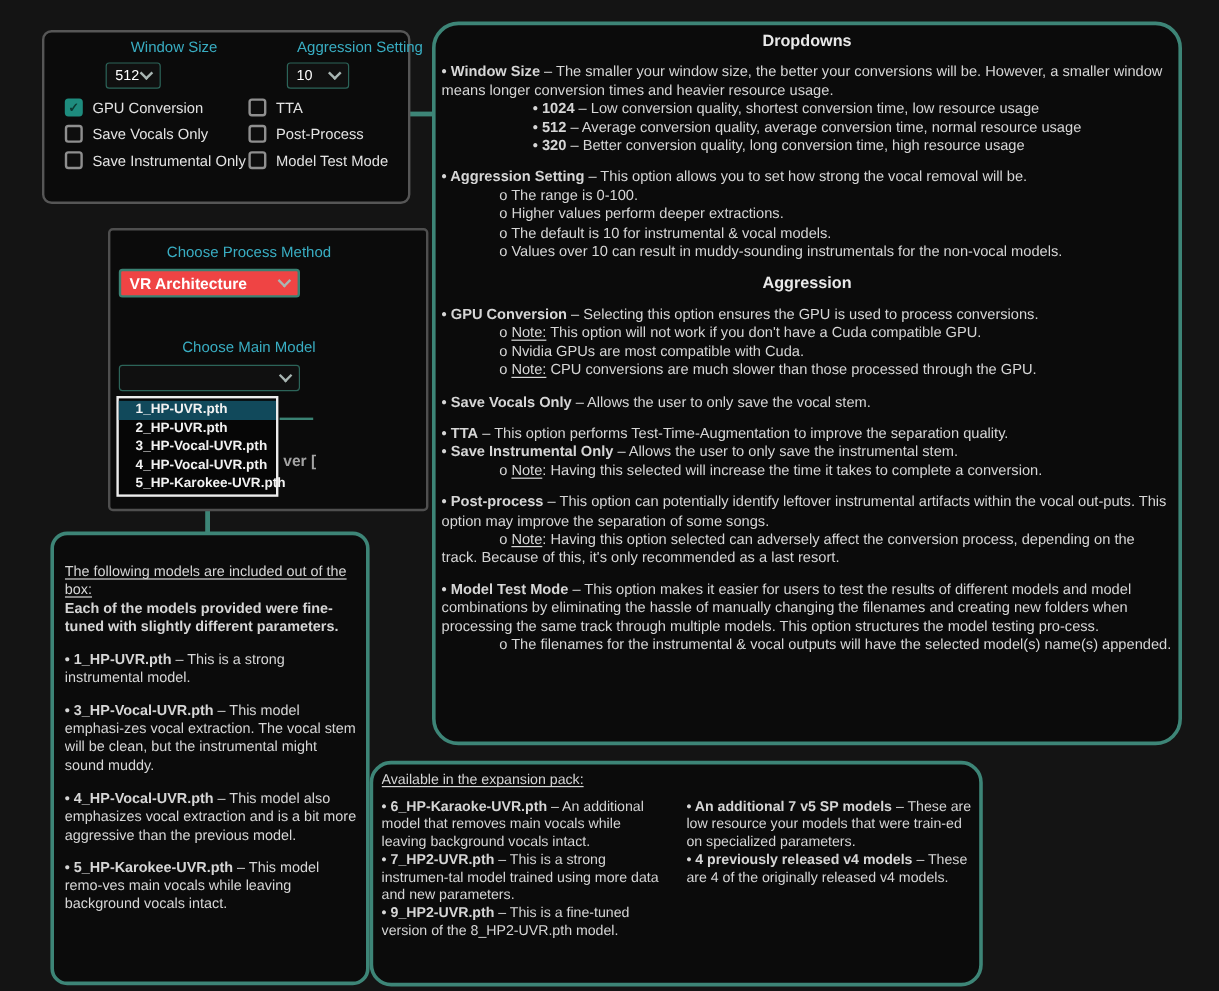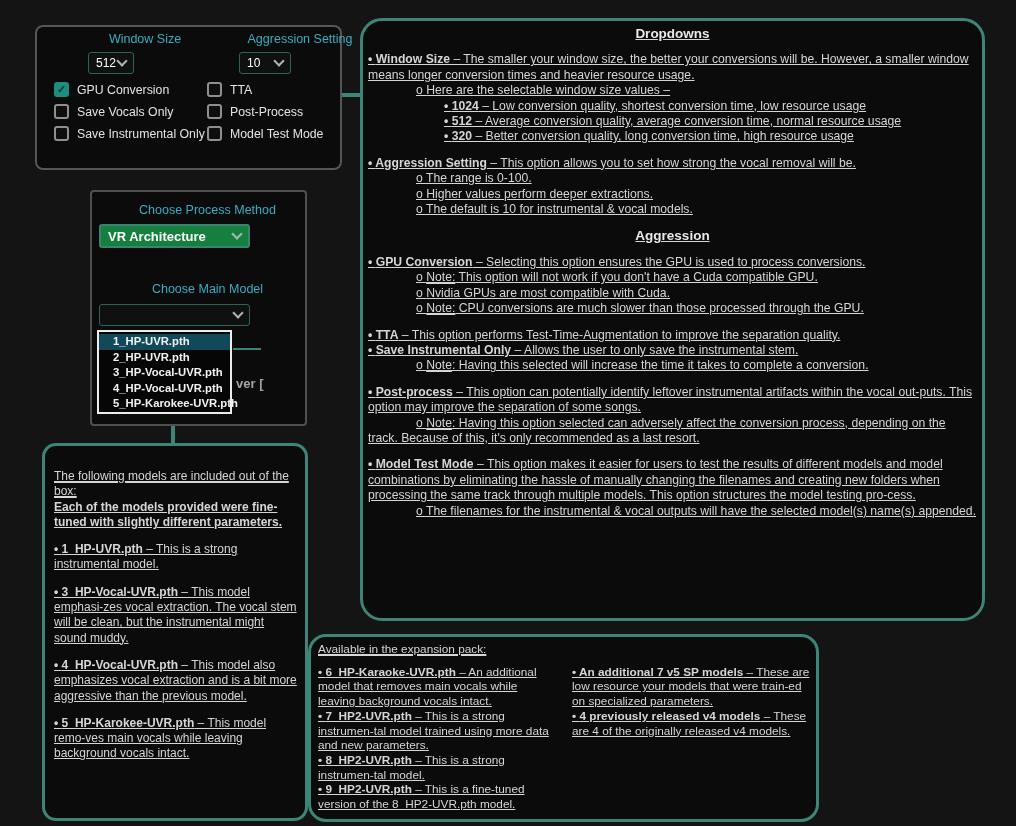--- a/index.html
+++ b/index.html
@@ -20,21 +20,21 @@
   .cb.on{background:#1e8c7e;border-color:#1e8c7e;color:#0b3a32;}
   .cbl{font-size:12.3px;color:#e3e3e3;white-space:nowrap;}
   
   #model-list{position:absolute;left:97px;top:330px;width:135px;height:84px;box-sizing:border-box;
               border:2px solid #ececec;background:#060606;padding:2px 0;}
   .mli{height:15.6px;line-height:15.6px;font-size:11.3px;font-weight:600;color:#f2f2f2;
        padding-left:14px;white-space:nowrap;cursor:pointer;}
   .mli.sel{background:#11495b;}
   
   .blk{position:relative;}
-  .doc{position:absolute;box-sizing:border-box;overflow:hidden;text-decoration:underline;}
+  .doc{position:absolute;box-sizing:border-box;overflow:hidden;}
   .b{font-weight:bold;}
   .u{text-decoration:underline;text-underline-offset:2px;}
   .bh{text-align:center;font-weight:bold;color:#e9e9e9;}
   .gap{margin-top:11px;}
   #doc-right{left:368px;top:26px;width:609px;height:588px;font-size:12.2px;line-height:15.4px;}
   #doc-right .bh{font-size:13.5px;}
   #doc-bl{left:54px;top:457px;width:244px;height:352px;font-size:12px;line-height:15.3px;}
   #doc-bl .gap{margin-top:12px;}
   #doc-br{left:318px;top:642px;width:492px;height:172px;font-size:11.8px;line-height:14.7px;}
   #doc-br .cols{display:flex;gap:16px;margin-top:8px;}
@@ -83,23 +83,23 @@
           <span class="cb">✓</span>
           <span class="cbl">Post-Process</span>
         </label>
         <label class="cbrow" style="left: 170px; top: 98px;">
           <span class="cb">✓</span>
           <span class="cbl">Model Test Mode</span>
         </label>
       </div>
   </div>
 
-  <div class="panel" style="left:90px;top:190px;width:217px;height:236px;border:2px solid #4f4f4f;border-radius:4px;">
+  <div class="panel" style="left:90px;top:190px;width:267px;height:236px;border:2px solid #4f4f4f;border-radius:4px;">
     <div class="heading-label" style="left:0;top:11px;width:231px;">Choose Process Method</div>
-    <div class="dd" style="left:7px;top:32px;width:151px;height:24px;font-size:13px;background:#15803d;border:2px solid #3a8273;font-weight:600;">
+    <div class="dd" style="left:7px;top:32px;width:151px;height:24px;font-size:13px;background:#ef4444;border:2px solid #3a8273;font-weight:600;">
       <span>VR Architecture</span>
       <span class="chev"></span>
     </div>
     <div class="heading-label" style="left:0;top:90px;width:231px;">Choose Main Model</div>
     <div class="dd" style="left:7px;top:112px;width:151px;height:22px;font-size:12px;">
       <span></span>
       <span class="chev"></span>
     </div>
     <div style="position:absolute;left:141px;top:156px;width:28px;height:2px;background:#3a8273;"></div>
     <div class="frag" style="left:144px;top:184px;">ver [</div>
@@ -110,33 +110,34 @@
       <div class="mli">2_HP-UVR.pth</div>
       <div class="mli">3_HP-Vocal-UVR.pth</div>
       <div class="mli">4_HP-Vocal-UVR.pth</div>
       <div class="mli">5_HP-Karokee-UVR.pth</div>
     </div>
 
   <div class="panel teal-panel" style="left:360px;top:18px;width:625px;height:603px;border-radius:22px;"></div>
   <div id="doc-right" class="doc">
       <div class="blk bh"><span class="b ">Dropdowns</span></div>
       <div class="blk gap"><span class="b ">• </span><span class="b ">Window Size</span><span class=""> – The smaller your window size, the better your conversions will be. However, a smaller window means longer conversion times and heavier resource usage.</span></div>
-      <div class="blk" style="text-indent: 48px;"><span class="">o </span><span class="">Here are the selectable window size values –</span></div>
       <div class="blk" style="text-indent: 76px;"><span class="b ">• </span><span class="b ">1024</span><span class=""> – Low conversion quality, shortest conversion time, low resource usage</span></div>
       <div class="blk" style="text-indent: 76px;"><span class="b ">• </span><span class="b ">512</span><span class=""> – Average conversion quality, average conversion time, normal resource usage</span></div>
       <div class="blk" style="text-indent: 76px;"><span class="b ">• </span><span class="b ">320</span><span class=""> – Better conversion quality, long conversion time, high resource usage</span></div>
       <div class="blk gap"><span class="b ">• </span><span class="b ">Aggression Setting</span><span class=""> – This option allows you to set how strong the vocal removal will be.</span></div>
       <div class="blk" style="text-indent: 48px;"><span class="">o </span><span class="">The range is 0-100.</span></div>
       <div class="blk" style="text-indent: 48px;"><span class="">o </span><span class="">Higher values perform deeper extractions.</span></div>
       <div class="blk" style="text-indent: 48px;"><span class="">o </span><span class="">The default is 10 for instrumental &amp; vocal models.</span></div>
+      <div class="blk" style="text-indent: 48px;"><span class="">o </span><span class="">Values over 10 can result in muddy-sounding instrumentals for the non-vocal models.</span></div>
       <div class="blk bh gap"><span class="b ">Aggression</span></div>
       <div class="blk gap"><span class="b ">• </span><span class="b ">GPU Conversion</span><span class=""> – Selecting this option ensures the GPU is used to process conversions.</span></div>
       <div class="blk" style="text-indent: 48px;"><span class="">o </span><span class="u">Note:</span><span class=""> This option will not work if you don't have a Cuda compatible GPU.</span></div>
       <div class="blk" style="text-indent: 48px;"><span class="">o </span><span class="">Nvidia GPUs are most compatible with Cuda.</span></div>
       <div class="blk" style="text-indent: 48px;"><span class="">o </span><span class="u">Note:</span><span class=""> CPU conversions are much slower than those processed through the GPU.</span></div>
+      <div class="blk gap"><span class="b ">• </span><span class="b ">Save Vocals Only</span><span class=""> – Allows the user to only save the vocal stem.</span></div>
       <div class="blk gap"><span class="b ">• </span><span class="b ">TTA</span><span class=""> – This option performs Test-Time-Augmentation to improve the separation quality.</span></div>
       <div class="blk"><span class="b ">• </span><span class="b ">Save Instrumental Only</span><span class=""> – Allows the user to only save the instrumental stem.</span></div>
       <div class="blk" style="text-indent: 48px;"><span class="">o </span><span class="u">Note</span><span class="">: Having this selected will increase the time it takes to complete a conversion.</span></div>
       <div class="blk gap"><span class="b ">• </span><span class="b ">Post-process</span><span class=""> – This option can potentially identify leftover instrumental artifacts within the vocal out-puts. This option may improve the separation of some songs.</span></div>
       <div class="blk" style="text-indent: 48px;"><span class="">o </span><span class="u">Note</span><span class="">: Having this option selected can adversely affect the conversion process, depending on the track. Because of this, it's only recommended as a last resort.</span></div>
       <div class="blk gap"><span class="b ">• </span><span class="b ">Model Test Mode</span><span class=""> – This option makes it easier for users to test the results of different models and model combinations by eliminating the hassle of manually changing the filenames and creating new folders when processing the same track through multiple models. This option structures the model testing pro-cess.</span></div>
       <div class="blk" style="text-indent: 48px;"><span class="">o </span><span class="">The filenames for the instrumental &amp; vocal outputs will have the selected model(s) name(s) appended.</span></div>
     </div>
 
   <div class="panel teal-panel" style="left:42px;top:443px;width:266px;height:378px;border-radius:14px;"></div>
@@ -149,21 +150,20 @@
       <div class="blk gap"><span class="b ">• </span><span class="b ">5_HP-Karokee-UVR.pth</span><span class=""> – This model remo-ves main vocals while leaving background vocals intact.</span></div>
     </div>
 
   <div class="panel teal-panel" style="left:308px;top:634px;width:511px;height:188px;border-radius:18px;"></div>
   <div id="doc-br" class="doc">
     <div id="br-heading" class="blk"><span class="u">Available in the expansion pack:</span></div>
     <div class="cols">
       <div class="col" id="br-left">
           <div class="blk"><span class="b ">• </span><span class="b ">6_HP-Karaoke-UVR.pth</span><span class=""> – An additional model that removes main vocals while leaving background vocals intact.</span></div>
           <div class="blk"><span class="b ">• </span><span class="b ">7_HP2-UVR.pth</span><span class=""> – This is a strong instrumen-tal model trained using more data and new parameters.</span></div>
-          <div class="blk"><span class="b ">• </span><span class="b ">8_HP2-UVR.pth</span><span class=""> – This is a strong instrumen-tal model.</span></div>
           <div class="blk"><span class="b ">• </span><span class="b ">9_HP2-UVR.pth</span><span class=""> – This is a fine-tuned version of the 8_HP2-UVR.pth model.</span></div>
         </div>
       <div class="col" id="br-right">
           <div class="blk"><span class="b ">• </span><span class="b ">An additional 7 v5 SP models</span><span class=""> – These are low resource your models that were train-ed on specialized parameters.</span></div>
           <div class="blk"><span class="b ">• </span><span class="b ">4 previously released v4 models</span><span class=""> – These are 4 of the originally released v4 models.</span></div>
         </div>
     </div>
   </div>
 
 </div>

